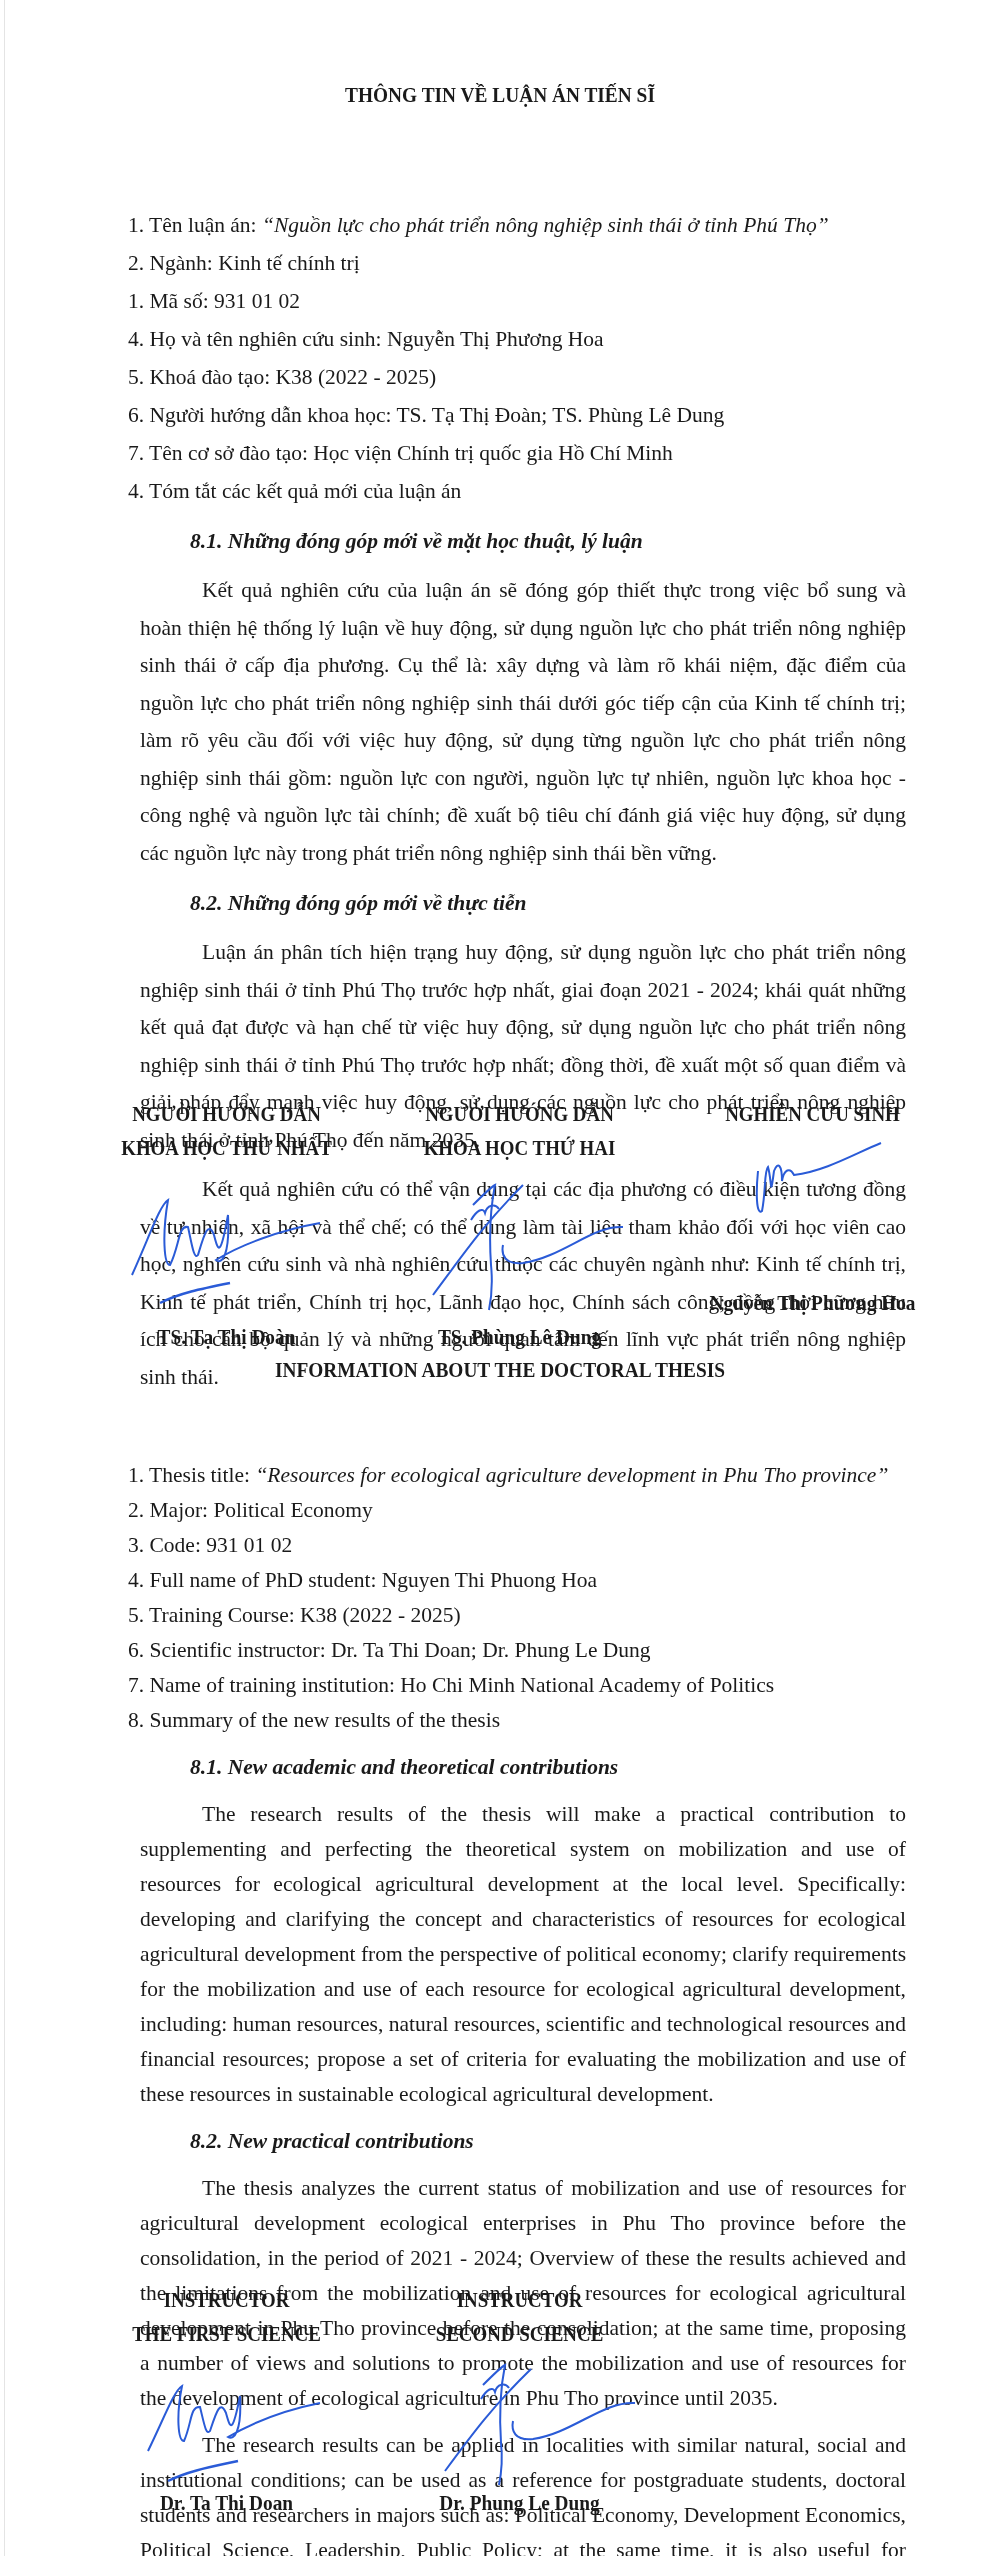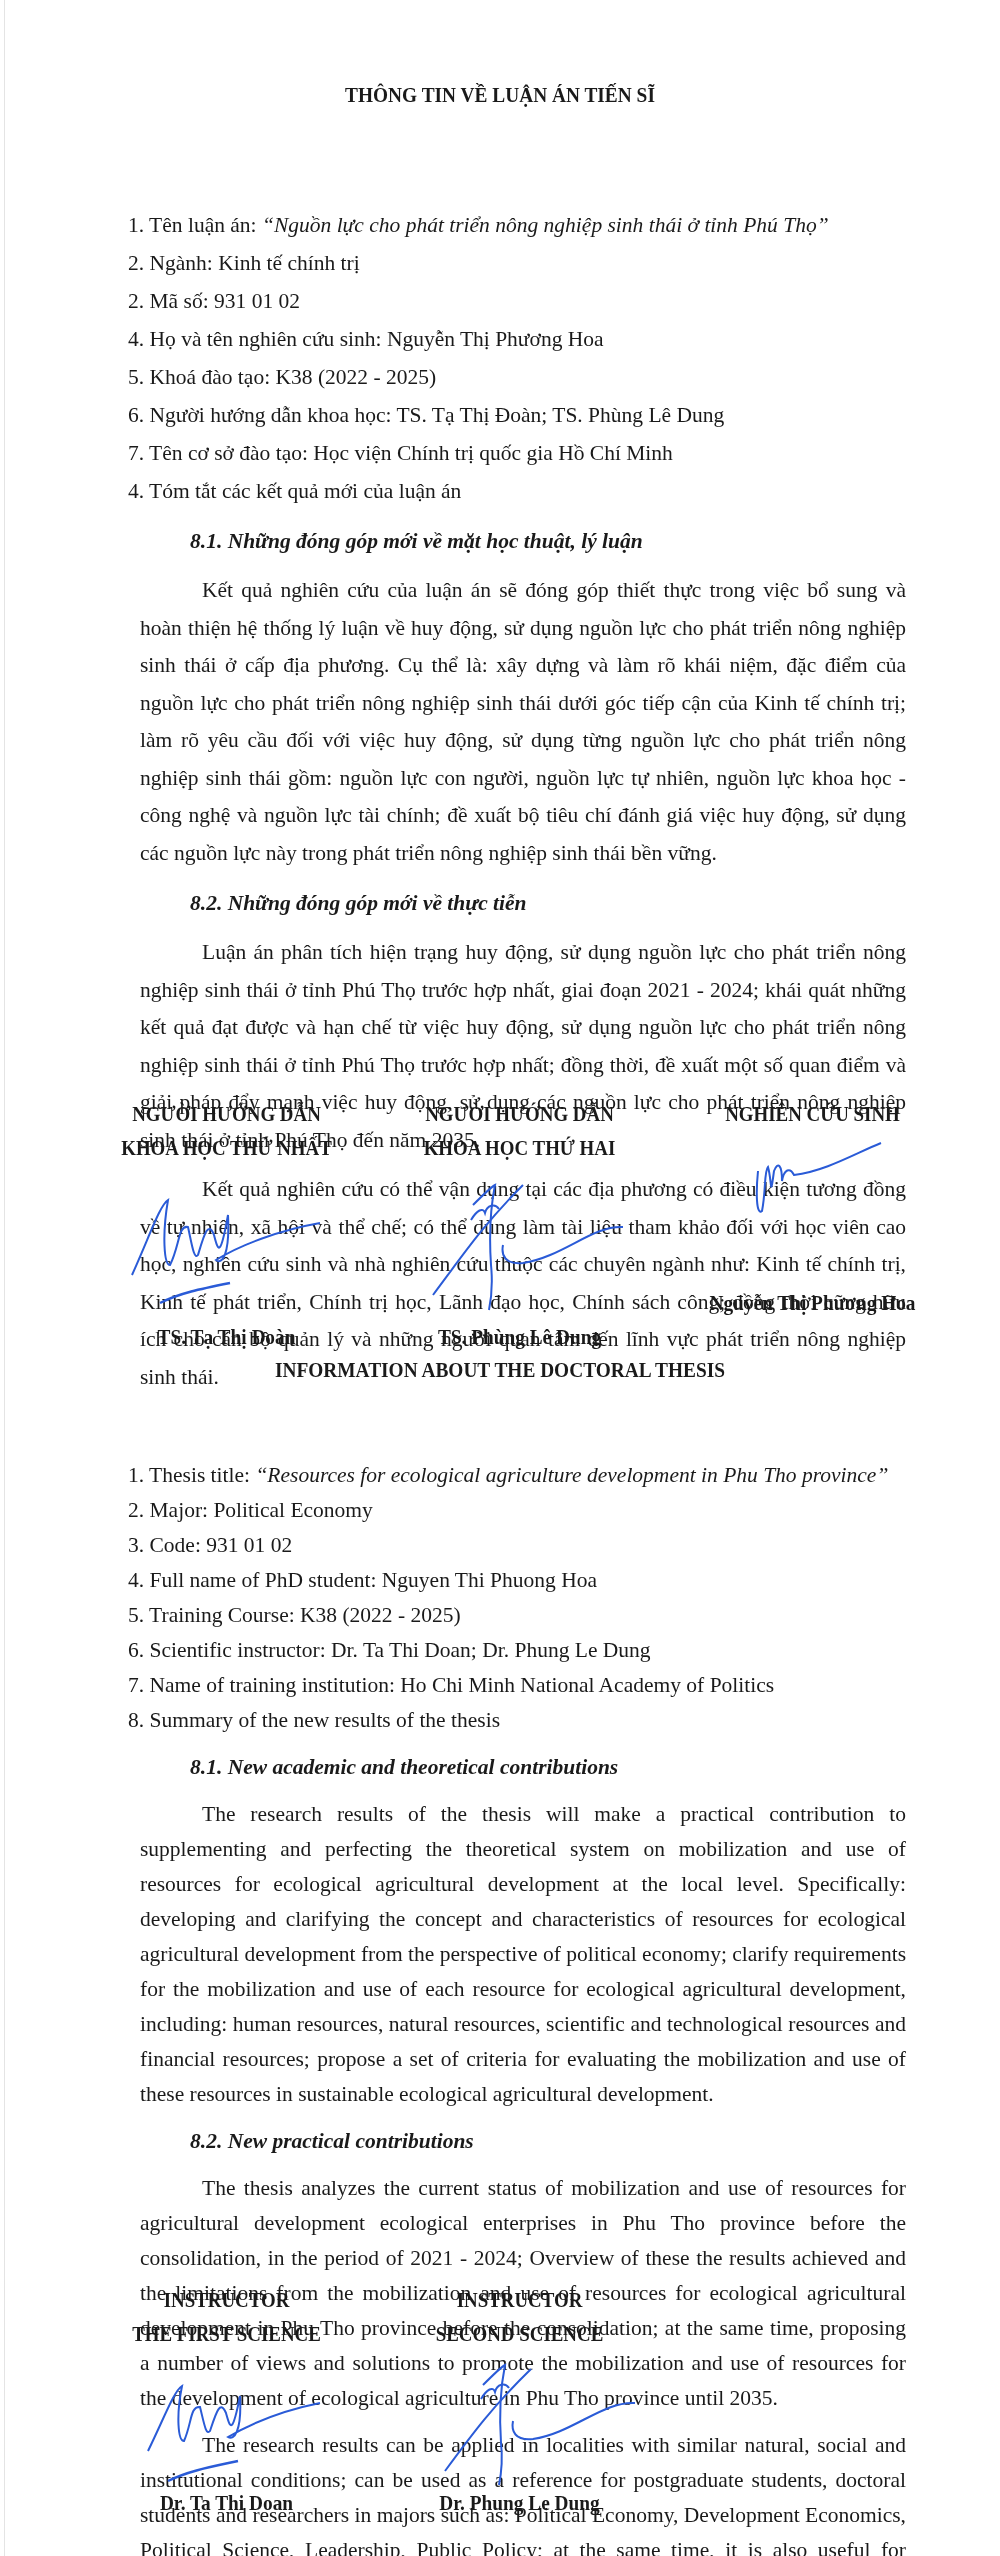--- a/index.html
+++ b/index.html
@@ -27,21 +27,21 @@
 <body>
 
 <div class="page">
   <div class="edge"></div>
 
   <div class="title" style="top:82px;">THÔNG TIN VỀ LUẬN ÁN TIẾN SĨ</div>
 
   <div class="block" style="top:206px;">
     <div class="meta-line"><b>1. Tên luận án: </b><i>“Nguồn lực cho phát triển nông nghiệp sinh thái ở tỉnh Phú Thọ”</i></div>
     <div class="meta-line"><b>2. Ngành: </b><span>Kinh tế chính trị</span></div>
-    <div class="meta-line"><b>2. Mã số: </b><span>931 01 02</span></div>
+    <div class="meta-line"><b>1. Mã số: </b><span>931 01 02</span></div>
     <div class="meta-line"><b>4. Họ và tên nghiên cứu sinh: </b><span>Nguyễn Thị Phương Hoa</span></div>
     <div class="meta-line"><b>5. Khoá đào tạo: </b><span>K38 (2022 - 2025)</span></div>
     <div class="meta-line"><b>6. Người hướng dẫn khoa học: </b><span>TS. Tạ Thị Đoàn; TS. Phùng Lê Dung</span></div>
     <div class="meta-line"><b>7. Tên cơ sở đào tạo: </b><span>Học viện Chính trị quốc gia Hồ Chí Minh</span></div>
     <div class="meta-line"><b>4. Tóm tắt các kết quả mới của luận án</b></div>
     <div class="sub">8.1. Những đóng góp mới về mặt học thuật, lý luận</div>
     <p class="para">Kết quả nghiên cứu của luận án sẽ đóng góp thiết thực trong việc bổ sung và hoàn thiện hệ thống lý luận về huy động, sử dụng nguồn lực cho phát triển nông nghiệp sinh thái ở cấp địa phương. Cụ thể là: xây dựng và làm rõ khái niệm, đặc điểm của nguồn lực cho phát triển nông nghiệp sinh thái dưới góc tiếp cận của Kinh tế chính trị; làm rõ yêu cầu đối với việc huy động, sử dụng từng nguồn lực cho phát triển nông nghiệp sinh thái gồm: nguồn lực con người, nguồn lực tự nhiên, nguồn lực khoa học - công nghệ và nguồn lực tài chính; đề xuất bộ tiêu chí đánh giá việc huy động, sử dụng các nguồn lực này trong phát triển nông nghiệp sinh thái bền vững.</p>
     <div class="sub">8.2. Những đóng góp mới về thực tiễn</div>
     <p class="para">Luận án phân tích hiện trạng huy động, sử dụng nguồn lực cho phát triển nông nghiệp sinh thái ở tỉnh Phú Thọ trước hợp nhất, giai đoạn 2021 - 2024; khái quát những kết quả đạt được và hạn chế từ việc huy động, sử dụng nguồn lực cho phát triển nông nghiệp sinh thái ở tỉnh Phú Thọ trước hợp nhất; đồng thời, đề xuất một số quan điểm và giải pháp đẩy mạnh việc huy động, sử dụng các nguồn lực cho phát triển nông nghiệp sinh thái ở tỉnh Phú Thọ đến năm 2035.</p>
     <p class="para">Kết quả nghiên cứu có thể vận dụng tại các địa phương có điều kiện tương đồng về tự nhiên, xã hội và thể chế; có thể dùng làm tài liệu tham khảo đối với học viên cao học, nghiên cứu sinh và nhà nghiên cứu thuộc các chuyên ngành như: Kinh tế chính trị, Kinh tế phát triển, Chính trị học, Lãnh đạo học, Chính sách công; đồng thời cũng hữu ích cho cán bộ quản lý và những người quan tâm đến lĩnh vực phát triển nông nghiệp sinh thái.</p>

